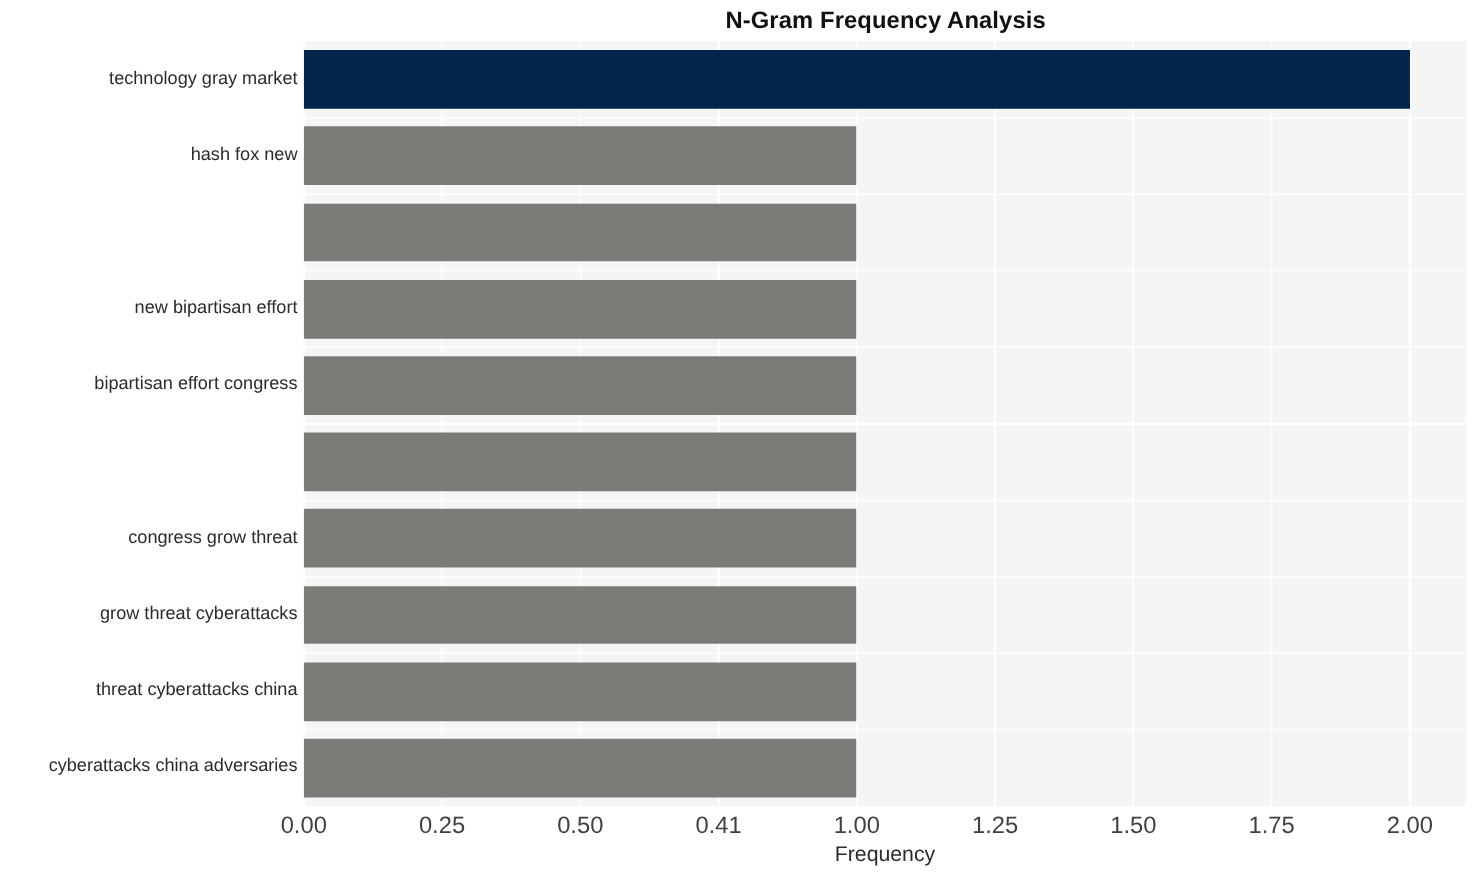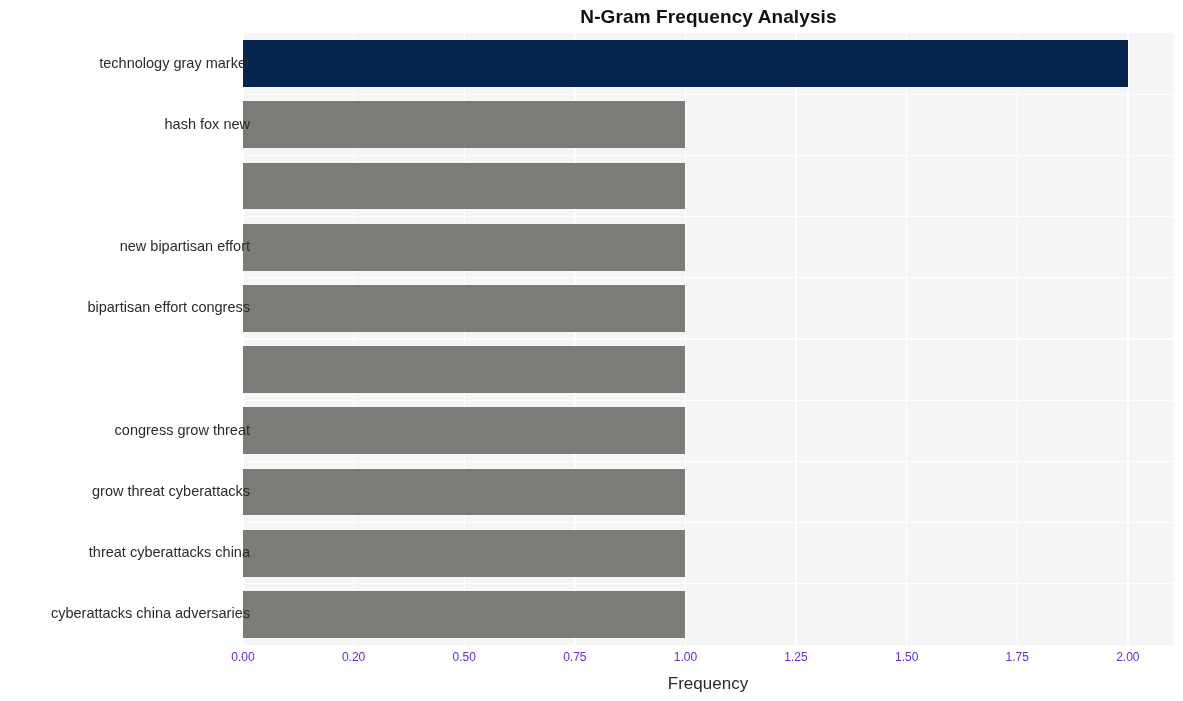--- a/index.html
+++ b/index.html
@@ -64,21 +64,20 @@
   .bar {
     position: absolute;
     left: 0;
   }
   .ylabels {
     position: absolute;
     left: 0;
     top: 33px;
     width: 238px;
     height: 612px;
-    margin-left: 12px;
   }
   .ylabel {
     position: absolute;
     right: 0;
     width: 238px;
     text-align: right;
     font-size: 14.5px;
     color: #2b2b2b;
     white-space: nowrap;
   }
@@ -86,22 +85,22 @@
     position: absolute;
     left: 0;
     top: 650px;
     width: 1183px;
     height: 22px;
   }
   .xtick {
     position: absolute;
     top: 0;
     transform: translateX(-50%);
-    font-size: 12px;
-    color: #6d28d9;
+    font-size: 19px;
+    color: #404040;
     white-space: nowrap;
   }
   .xaxis-title {
     position: absolute;
     left: 243px;
     top: 674px;
     width: 930px;
     text-align: center;
     font-size: 17px;
     color: #2b2b2b;
@@ -157,23 +156,23 @@
       <div class="ylabel" style="top: 205.2px;">new bipartisan effort</div>
       <div class="ylabel" style="top: 266.4px;">bipartisan effort congress</div>
       <div class="ylabel" style="top: 388.8px;">congress grow threat</div>
       <div class="ylabel" style="top: 450px;">grow threat cyberattacks</div>
       <div class="ylabel" style="top: 511.2px;">threat cyberattacks china</div>
       <div class="ylabel" style="top: 572.4px; padding-left: 32px;">cyberattacks china adversaries</div>
     </div>
 
   <div class="xticks" id="xticks">
       <div class="xtick" style="left: 243px;">0.00</div>
-      <div class="xtick" style="left: 353.609px;">0.20</div>
+      <div class="xtick" style="left: 353.609px;">0.25</div>
       <div class="xtick" style="left: 464.218px;">0.50</div>
-      <div class="xtick" style="left: 574.827px;">0.75</div>
+      <div class="xtick" style="left: 574.827px;">0.41</div>
       <div class="xtick" style="left: 685.436px;">1.00</div>
       <div class="xtick" style="left: 796.045px;">1.25</div>
       <div class="xtick" style="left: 906.654px;">1.50</div>
       <div class="xtick" style="left: 1017.26px;">1.75</div>
       <div class="xtick" style="left: 1127.87px;">2.00</div>
     </div>
 
   <div class="xaxis-title">Frequency</div>
 
 </div>

